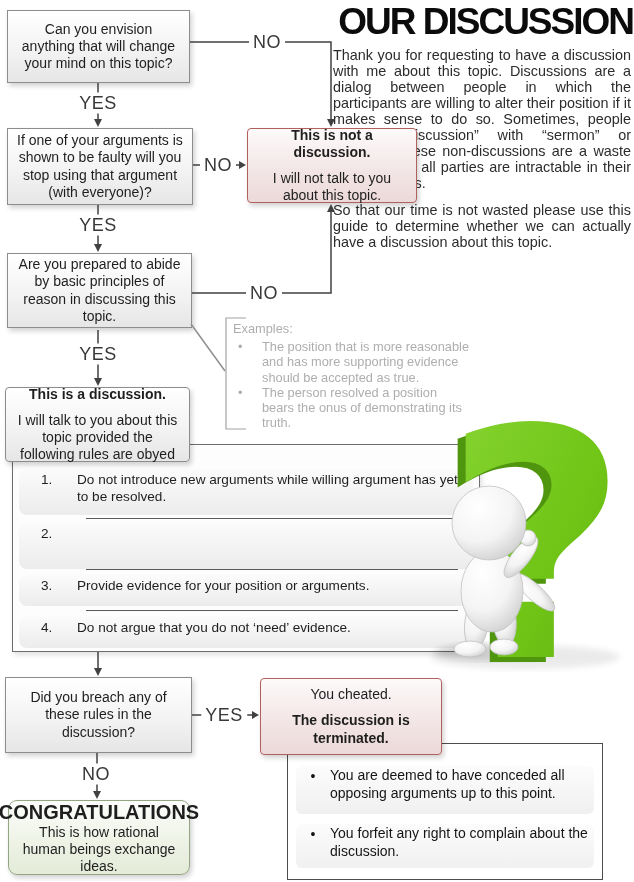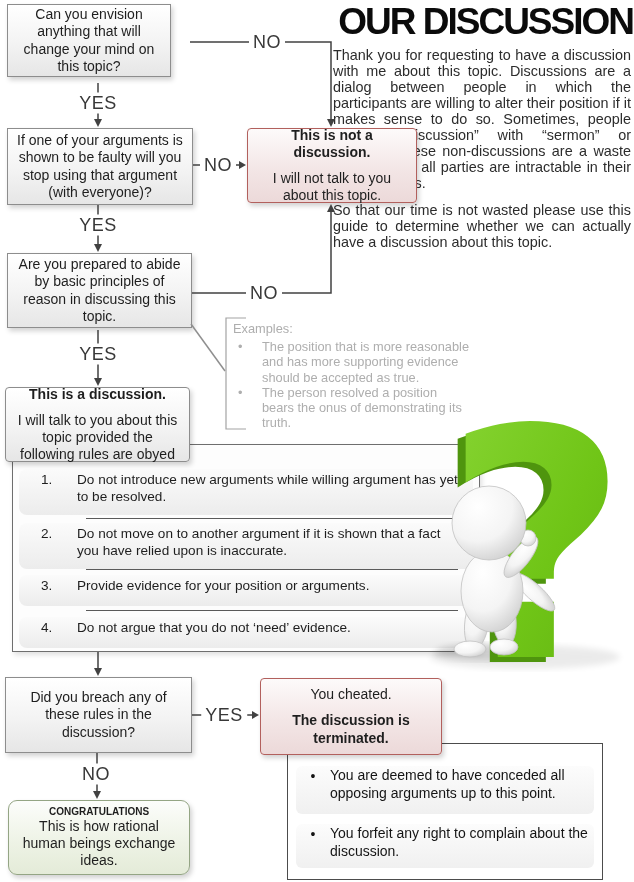--- a/index.html
+++ b/index.html
@@ -113,21 +113,21 @@
 
 <span class="lbl" style="left:267px;top:42px">NO</span>
 <span class="lbl" style="left:218px;top:165px">NO</span>
 <span class="lbl" style="left:264px;top:293px">NO</span>
 <span class="lbl" style="left:98px;top:103px">YES</span>
 <span class="lbl" style="left:98px;top:225px">YES</span>
 <span class="lbl" style="left:98px;top:354px">YES</span>
 <span class="lbl" style="left:224px;top:715px">YES</span>
 <span class="lbl" style="left:96px;top:774px">NO</span>
 
-<div class="qbox" style="left:7px;top:4px;width:164px;height:73px">
+<div class="qbox" style="left:7px;top:10px;width:183px;height:73px">
   <span>Can you envision anything that will change your mind on this topic?</span>
 </div>
 
 <div class="qbox" style="left:7px;top:128px;width:186px;height:77px">
   <span>If one of your arguments is shown to be faulty will you stop using that argument (with everyone)?</span>
 </div>
 
 <div class="qbox" style="left:7px;top:253px;width:185px;height:75px">
   <span>Are you prepared to abide by basic principles of reason in discussing this topic.</span>
 </div>
@@ -145,21 +145,21 @@
 <div class="qbox" style="left:5px;top:677px;width:187px;height:76px">
   <span>Did you breach any of these rules in the discussion?</span>
 </div>
 
 <div class="qbox rounded redbox boxtop" style="left:260px;top:678px;width:182px;height:77px">
   <span>You cheated.</span>
   <span class="b">The discussion is terminated.</span>
 </div>
 
 <div class="qbox greenbox" style="left:8px;top:800px;width:182px;height:75px">
-  <span class="b" style="font-size:10px">CONGRATULATIONS</span>
+  <span class="b" style="font-size:20px">CONGRATULATIONS</span>
   <span>This is how rational human beings exchange ideas.</span>
 </div>
 
 <div class="examples">
   <div class="hd">Examples:</div>
   <div class="ex-row">
     <span class="dot">•</span>
     <span class="tx">The position that is more reasonable and has more supporting evidence should be accepted as true.</span>
   </div>
   <div class="ex-row">
@@ -169,21 +169,20 @@
 </div>
 
 <div class="rulesbox">
   <div class="rule-row" style="top:24px;height:46px">
     <span class="num">1.</span>
     <span class="tx">Do not introduce new arguments while willing argument has yet to be resolved.</span>
   </div>
   <div class="rule-sep" style="top:73px"></div>
   <div class="rule-row" style="top:78px;height:46px">
     <span class="num">2.</span>
-    <span class="tx">Do not move on to another argument if it is shown that a fact you have relied upon is inaccurate.</span>
   </div>
   <div class="rule-sep" style="top:124px"></div>
   <div class="rule-row" style="top:130px;height:31px">
     <span class="num">3.</span>
     <span class="tx">Provide evidence for your position or arguments.</span>
   </div>
   <div class="rule-sep" style="top:165px"></div>
   <div class="rule-row" style="top:172px;height:31px">
     <span class="num">4.</span>
     <span class="tx">Do not argue that you do not ‘need’ evidence.</span>

